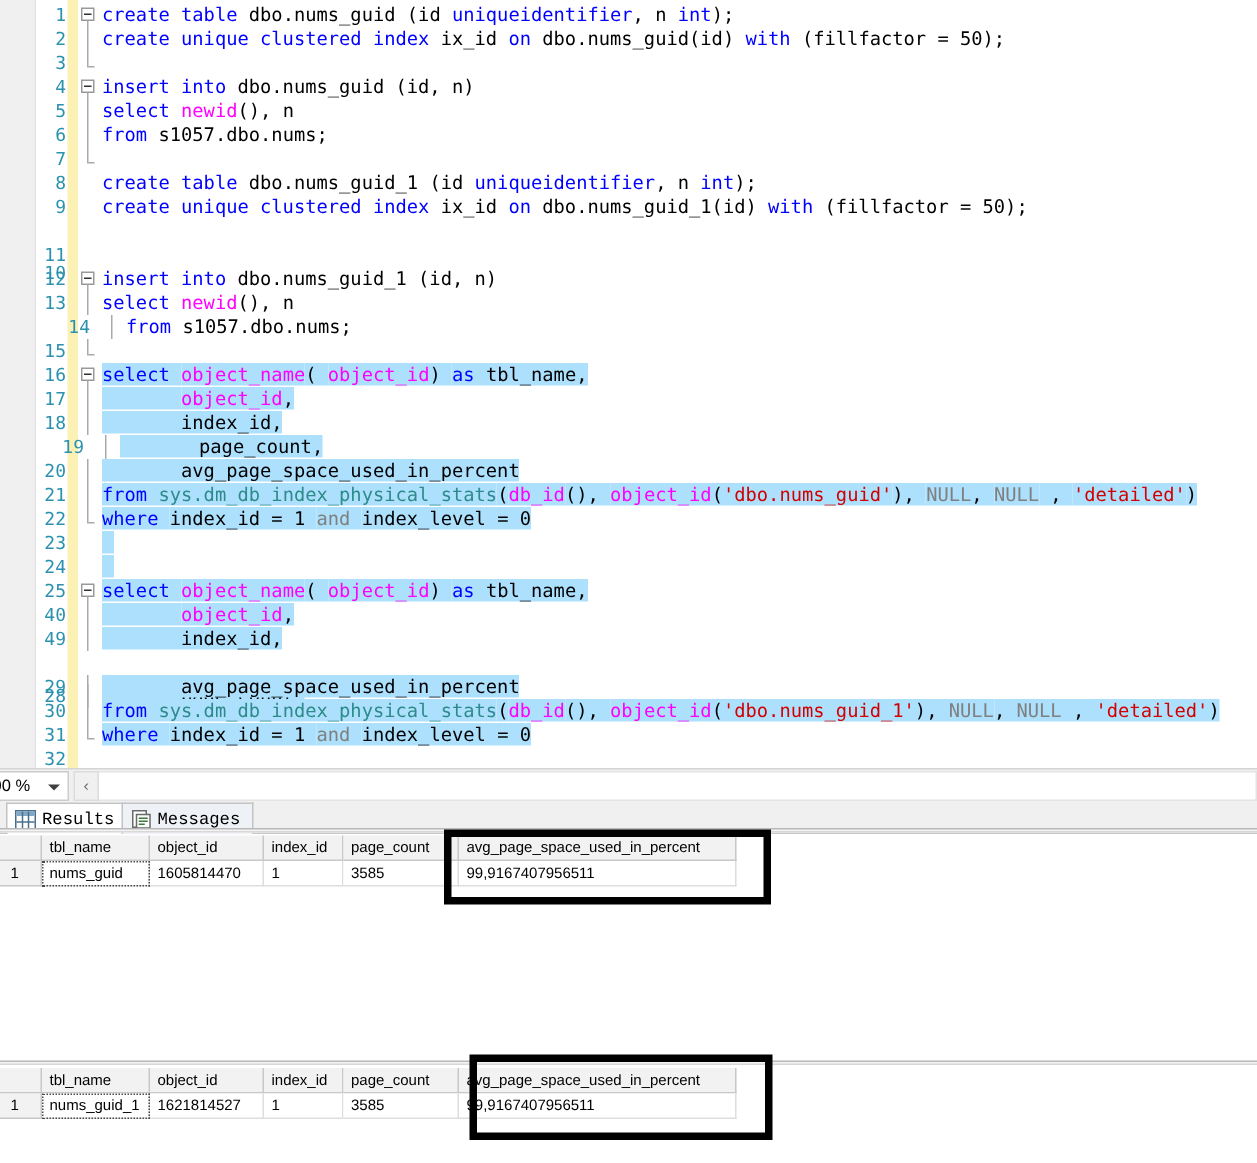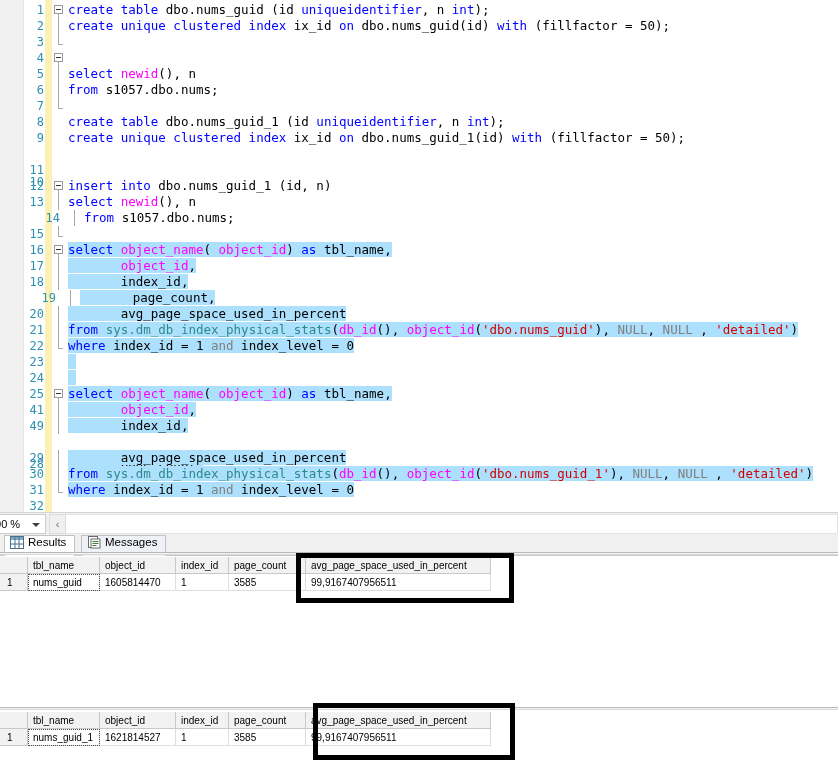--- a/index.html
+++ b/index.html
@@ -92,23 +92,23 @@
     border: 1px solid #e4e4e4; border-left: none;
   }
 
   
   #tabstrip {
     position: absolute; left: 0; top: 534px; width: 838px; height: 22px;
     background: #f0f0f0; border-bottom: 1px solid #c8c8c8;
   }
   .rtab {
     position: absolute; top: 1px; height: 21px;
-    display: flex; gap: 4px;
+    display: flex; align-items: center; gap: 4px;
     padding: 0 8px 0 5px; font-size: 11.5px; color: #000;
-    border: 1px solid #c3c3c3; border-bottom: none;
+    border: 1px solid #c3c3c3; border-bottom: none; font-family: Liberation Mono, monospace;
   }
   .rtab.active { background: #ffffff; }
   .rtab.inactive { background: #eef1f5; }
   .tabicon { width: 14px; height: 13px; position: relative; }
 
   
   .grid { position: absolute; font-size: 10px; color: #000; }
   .grid .hrow, .grid .drow { display: flex; }
   .grid .hcell {
     background: #f2f2f2; border-right: 1px solid #c8c8c8;
@@ -147,21 +147,21 @@
 
 <div id="app">
 
   <div id="editor">
     <div class="gutter-left"></div>
     <div class="changebar"></div>
     <div id="code-lines">
         <div class="code-line" style="position: absolute; left: 0px; top: 2px; width: 838px;"><span class="ln">1</span><span class="fold-col"><span class="fold-box" style="top: 3px;"></span><span class="fold-line" style="top: 12px; height: 4px;"></span></span><span class="txt"><span class="kw">create table </span><span class="plain">dbo.nums_guid (id </span><span class="kw">uniqueidentifier</span><span class="plain">, n </span><span class="kw">int</span><span class="plain">);</span></span></div>
         <div class="code-line" style="position: absolute; left: 0px; top: 18px; width: 838px;"><span class="ln">2</span><span class="fold-col"><span class="fold-line" style="top: 0px; height: 16px;"></span></span><span class="txt"><span class="kw">create unique clustered index </span><span class="plain">ix_id </span><span class="kw">on </span><span class="plain">dbo.nums_guid(id) </span><span class="kw">with </span><span class="plain">(fillfactor = 50);</span></span></div>
         <div class="code-line" style="position: absolute; left: 0px; top: 34px; width: 838px;"><span class="ln">3</span><span class="fold-col"><span class="fold-line" style="top: 0px; height: 10px;"></span><span class="fold-end" style="top: 10px;"></span></span><span class="txt"></span></div>
-        <div class="code-line" style="position: absolute; left: 0px; top: 50px; width: 838px;"><span class="ln">4</span><span class="fold-col"><span class="fold-box" style="top: 3px;"></span><span class="fold-line" style="top: 12px; height: 4px;"></span></span></div>
+        <div class="code-line" style="position: absolute; left: 0px; top: 50px; width: 838px;"><span class="ln">4</span><span class="fold-col"><span class="fold-box" style="top: 3px;"></span><span class="fold-line" style="top: 12px; height: 4px;"></span></span><span class="txt"><span class="kw">insert into </span><span class="plain">dbo.nums_guid (id, n)</span></span></div>
         <div class="code-line" style="position: absolute; left: 0px; top: 66px; width: 838px;"><span class="ln">5</span><span class="fold-col"><span class="fold-line" style="top: 0px; height: 16px;"></span></span><span class="txt"><span class="kw">select </span><span class="fn">newid</span><span class="plain">(), n</span></span></div>
         <div class="code-line" style="position: absolute; left: 0px; top: 82px; width: 838px;"><span class="ln">6</span><span class="fold-col"><span class="fold-line" style="top: 0px; height: 16px;"></span></span><span class="txt"><span class="kw">from </span><span class="plain">s1057.dbo.nums;</span></span></div>
         <div class="code-line" style="position: absolute; left: 0px; top: 98px; width: 838px;"><span class="ln">7</span><span class="fold-col"><span class="fold-line" style="top: 0px; height: 10px;"></span><span class="fold-end" style="top: 10px;"></span></span><span class="txt"></span></div>
         <div class="code-line" style="position: absolute; left: 0px; top: 114px; width: 838px;"><span class="ln">8</span><span class="fold-col"></span><span class="txt"><span class="kw">create table </span><span class="plain">dbo.nums_guid_1 (id </span><span class="kw">uniqueidentifier</span><span class="plain">, n </span><span class="kw">int</span><span class="plain">);</span></span></div>
         <div class="code-line" style="position: absolute; left: 0px; top: 130px; width: 838px;"><span class="ln">9</span><span class="fold-col"></span><span class="txt"><span class="kw">create unique clustered index </span><span class="plain">ix_id </span><span class="kw">on </span><span class="plain">dbo.nums_guid_1(id) </span><span class="kw">with </span><span class="plain">(fillfactor = 50);</span></span></div>
         <div class="code-line" style="position: absolute; left: 0px; top: 146px; width: 782px; margin-top: 28px;"><span class="ln">10</span><span class="fold-col"></span></div>
         <div class="code-line" style="position: absolute; left: 0px; top: 162px; width: 838px;"><span class="ln">11</span><span class="fold-col"></span><span class="txt"></span></div>
         <div class="code-line" style="position: absolute; left: 0px; top: 178px; width: 838px;"><span class="ln">12</span><span class="fold-col"><span class="fold-box" style="top: 3px;"></span><span class="fold-line" style="top: 12px; height: 4px;"></span></span><span class="txt"><span class="kw">insert into </span><span class="plain">dbo.nums_guid_1 (id, n)</span></span></div>
         <div class="code-line" style="position: absolute; left: 0px; top: 194px; width: 838px;"><span class="ln">13</span><span class="fold-col"><span class="fold-line" style="top: 0px; height: 16px;"></span></span><span class="txt"><span class="kw">select </span><span class="fn">newid</span><span class="plain">(), n</span></span></div>
         <div class="code-line" style="position: absolute; left: 16px; top: 210px; width: 838px;"><span class="ln">14</span><span class="fold-col"><span class="fold-line" style="top: 0px; height: 16px;"></span></span><span class="txt"><span class="kw">from </span><span class="plain">s1057.dbo.nums;</span></span></div>
@@ -169,21 +169,21 @@
         <div class="code-line" style="position: absolute; left: 0px; top: 242px; width: 838px;"><span class="ln">16</span><span class="fold-col"><span class="fold-box" style="top: 3px;"></span><span class="fold-line" style="top: 12px; height: 4px;"></span></span><span class="txt"><span class="kw sel">select </span><span class="fn sel">object_name</span><span class="plain sel">( </span><span class="fn sel">object_id</span><span class="plain sel">) </span><span class="kw sel">as </span><span class="plain sel">tbl_name,</span></span></div>
         <div class="code-line" style="position: absolute; left: 0px; top: 258px; width: 838px;"><span class="ln">17</span><span class="fold-col"><span class="fold-line" style="top: 0px; height: 16px;"></span></span><span class="txt"><span class="plain sel">       </span><span class="fn sel">object_id</span><span class="plain sel">,</span></span></div>
         <div class="code-line" style="position: absolute; left: 0px; top: 274px; width: 838px;"><span class="ln">18</span><span class="fold-col"><span class="fold-line" style="top: 0px; height: 16px;"></span></span><span class="txt"><span class="plain sel">       index_id,</span></span></div>
         <div class="code-line" style="position: absolute; left: 0px; top: 290px; width: 754px; margin-left: 12px;"><span class="ln">19</span><span class="fold-col"><span class="fold-line" style="top: 0px; height: 16px;"></span></span><span class="txt"><span class="plain sel">       page_count,</span></span></div>
         <div class="code-line" style="position: absolute; left: 0px; top: 306px; width: 838px;"><span class="ln">20</span><span class="fold-col"><span class="fold-line" style="top: 0px; height: 16px;"></span></span><span class="txt"><span class="plain sel">       avg_page_space_used_in_percent</span></span></div>
         <div class="code-line" style="position: absolute; left: 0px; top: 322px; width: 838px;"><span class="ln">21</span><span class="fold-col"><span class="fold-line" style="top: 0px; height: 16px;"></span></span><span class="txt"><span class="kw sel">from </span><span class="ident sel">sys.dm_db_index_physical_stats</span><span class="plain sel">(</span><span class="fn sel">db_id</span><span class="plain sel">(), </span><span class="fn sel">object_id</span><span class="plain sel">(</span><span class="str sel">'dbo.nums_guid'</span><span class="plain sel">), </span><span class="nul sel">NULL</span><span class="plain sel">, </span><span class="nul sel">NULL</span><span class="plain sel"> , </span><span class="str sel">'detailed'</span><span class="plain sel">)</span></span></div>
         <div class="code-line" style="position: absolute; left: 0px; top: 338px; width: 838px;"><span class="ln">22</span><span class="fold-col"><span class="fold-line" style="top: 0px; height: 10px;"></span><span class="fold-end" style="top: 10px;"></span></span><span class="txt"><span class="kw sel">where </span><span class="plain sel">index_id = 1 </span><span class="nul sel">and </span><span class="plain sel">index_level = 0</span></span></div>
         <div class="code-line" style="position: absolute; left: 0px; top: 354px; width: 838px;"><span class="ln">23</span><span class="fold-col"></span><span class="txt"><span class="sel"> </span></span></div>
         <div class="code-line" style="position: absolute; left: 0px; top: 370px; width: 838px;"><span class="ln">24</span><span class="fold-col"></span><span class="txt"><span class="sel"> </span></span></div>
         <div class="code-line" style="position: absolute; left: 0px; top: 386px; width: 838px;"><span class="ln">25</span><span class="fold-col"><span class="fold-box" style="top: 3px;"></span><span class="fold-line" style="top: 12px; height: 4px;"></span></span><span class="txt"><span class="kw sel">select </span><span class="fn sel">object_name</span><span class="plain sel">( </span><span class="fn sel">object_id</span><span class="plain sel">) </span><span class="kw sel">as </span><span class="plain sel">tbl_name,</span></span></div>
-        <div class="code-line" style="position: absolute; left: 0px; top: 402px; width: 838px;"><span class="ln">41</span><span class="fold-col"><span class="fold-line" style="top: 0px; height: 16px;"></span></span><span class="txt"><span class="plain sel">       </span><span class="fn sel">object_id</span><span class="plain sel">,</span></span></div>
+        <div class="code-line" style="position: absolute; left: 0px; top: 402px; width: 838px;"><span class="ln">40</span><span class="fold-col"><span class="fold-line" style="top: 0px; height: 16px;"></span></span><span class="txt"><span class="plain sel">       </span><span class="fn sel">object_id</span><span class="plain sel">,</span></span></div>
         <div class="code-line" style="position: absolute; left: 0px; top: 418px; width: 838px;"><span class="ln">49</span><span class="fold-col"><span class="fold-line" style="top: 0px; height: 16px;"></span></span><span class="txt"><span class="plain sel">       index_id,</span></span></div>
         <div class="code-line" style="position: absolute; left: 0px; top: 456px; width: 838px;"><span class="ln">28</span><span class="fold-col"><span class="fold-line" style="top: 0px; height: 16px;"></span></span><span class="txt"><span class="plain sel">       page_count,</span></span></div>
         <div class="code-line" style="position: absolute; left: 0px; top: 450px; width: 838px;"><span class="ln">29</span><span class="fold-col"><span class="fold-line" style="top: 0px; height: 16px;"></span></span><span class="txt"><span class="plain sel">       avg_page_space_used_in_percent</span></span></div>
         <div class="code-line" style="position: absolute; left: 0px; top: 466px; width: 838px;"><span class="ln">30</span><span class="fold-col"><span class="fold-line" style="top: 0px; height: 16px;"></span></span><span class="txt"><span class="kw sel">from </span><span class="ident sel">sys.dm_db_index_physical_stats</span><span class="plain sel">(</span><span class="fn sel">db_id</span><span class="plain sel">(), </span><span class="fn sel">object_id</span><span class="plain sel">(</span><span class="str sel">'dbo.nums_guid_1'</span><span class="plain sel">), </span><span class="nul sel">NULL</span><span class="plain sel">, </span><span class="nul sel">NULL</span><span class="plain sel"> , </span><span class="str sel">'detailed'</span><span class="plain sel">)</span></span></div>
         <div class="code-line" style="position: absolute; left: 0px; top: 482px; width: 838px;"><span class="ln">31</span><span class="fold-col"><span class="fold-line" style="top: 0px; height: 10px;"></span><span class="fold-end" style="top: 10px;"></span></span><span class="txt"><span class="kw sel">where </span><span class="plain sel">index_id = 1 </span><span class="nul sel">and </span><span class="plain sel">index_level = 0</span></span></div>
         <div class="code-line" style="position: absolute; left: 0px; top: 498px; width: 838px;"><span class="ln">32</span><span class="fold-col"></span><span class="txt"></span></div>
       </div>
   </div>
 
   <div id="zoombar">

